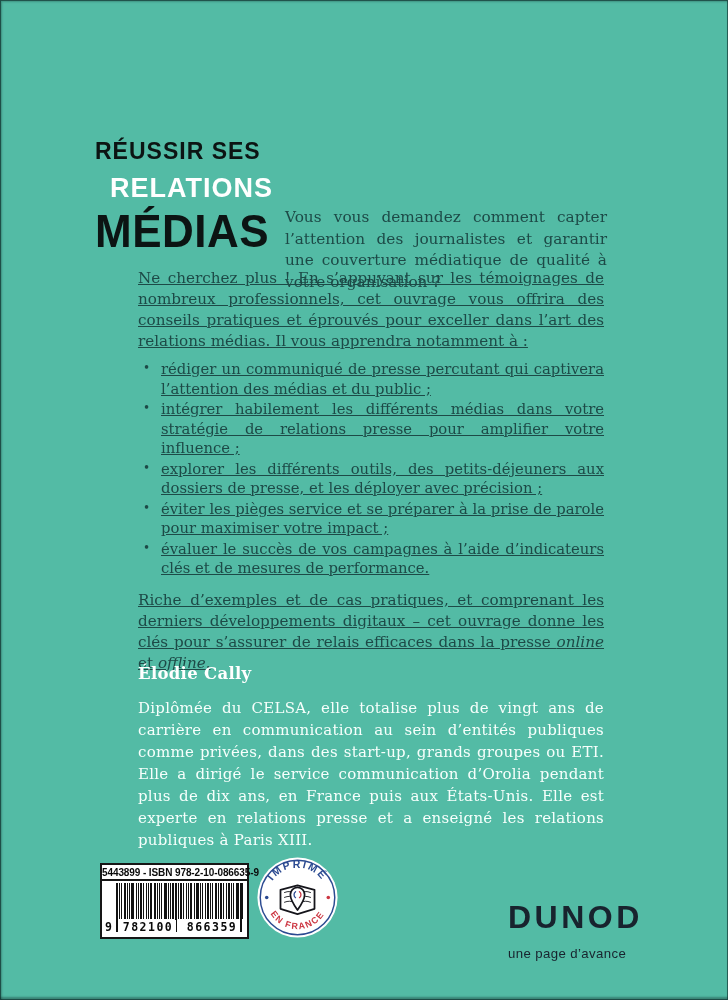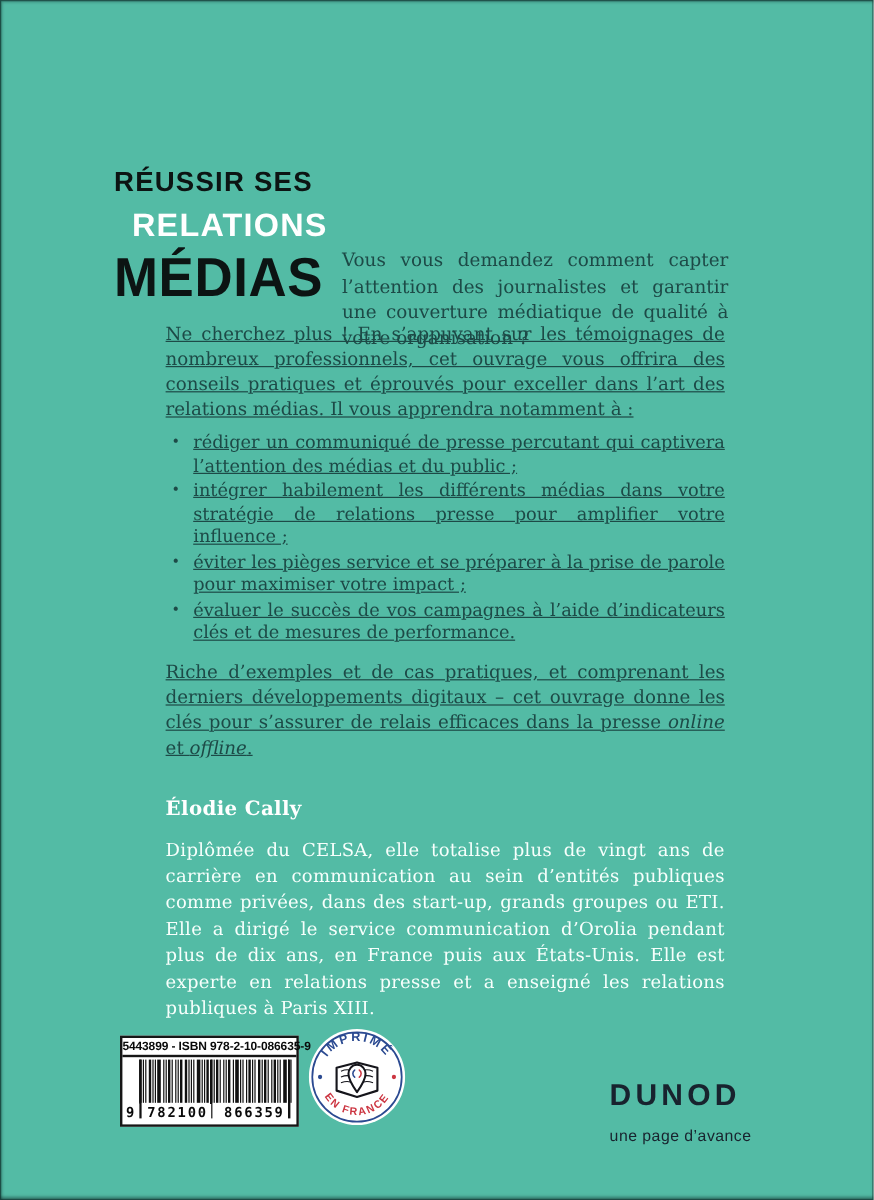--- a/index.html
+++ b/index.html
@@ -58,39 +58,40 @@
     font-family:"DejaVu Sans Mono", monospace; font-weight:bold; font-size:11.5px; color:#0a0a0a;
   }
   .bc-digits .d-lead { width:11px; text-align:left; background:#fff; }
   .bc-digits .d-group { flex:1; margin:0 4px; text-align:center; letter-spacing:1.5px; background:#fff; }
 
   
   .badge { position:absolute; left:257px; top:857px; width:81px; height:81px; }
 
   
   .publisher { position:absolute; left:508px; top:901px; color:#18232e; font-family:"Liberation Sans", sans-serif; }
-  .pub-name { font-size:25px; font-weight:800; letter-spacing:3.5px; line-height:1; white-space:nowrap; }
+  .pub-name { font-size:32px; font-weight:800; letter-spacing:3.5px; line-height:1; white-space:nowrap; }
   .pub-tagline { font-size:13.2px; letter-spacing:.4px; margin-top:13px; white-space:nowrap; }
 </style>
 </head>
 <body>
 
 <div class="page">
 
   <div class="title-line t1">RÉUSSIR SES</div>
   <div class="title-line t2">RELATIONS</div>
   <div class="title-line t3">MÉDIAS</div>
 
   <p class="intro">Vous vous demandez comment capter l’attention des journalistes et garantir une couverture médiatique de qualité à votre organisation ?</p>
 
   <div class="body-col">
     <p class="lead">Ne cherchez plus ! En s’appuyant sur les témoignages de nombreux professionnels, cet ouvrage vous offrira des conseils pratiques et éprouvés pour exceller dans l’art des relations médias. Il vous apprendra notamment à :</p>
     <ul class="points">
       <li>rédiger un communiqué de presse percutant qui captivera l’attention des médias et du public ;</li>
       <li>intégrer habilement les différents médias dans votre stratégie de relations presse pour amplifier votre influence ;</li>
+      <li>explorer les différents outils, des petits-déjeuners aux dossiers de presse, et les déployer avec précision ;</li>
       <li>éviter les pièges service et se préparer à la prise de parole pour maximiser votre impact ;</li>
       <li>évaluer le succès de vos campagnes à l’aide d’indicateurs clés et de mesures de performance.</li>
     </ul>
     <p class="closing"><span>Riche d’exemples et de cas pratiques, et comprenant les derniers développements digitaux – cet ouvrage donne les clés pour s’assurer de relais efficaces dans la presse </span><em>online</em><span> et </span><em>offline</em><span>.</span></p>
   </div>
 
   <div class="author">
     <div class="author-name">Élodie Cally</div>
     <p class="author-bio">Diplômée du CELSA, elle totalise plus de vingt ans de carrière en communication au sein d’entités publiques comme privées, dans des start-up, grands groupes ou ETI. Elle a dirigé le service communication d’Orolia pendant plus de dix ans, en France puis aux États-Unis. Elle est experte en relations presse et a enseigné les relations publiques à Paris XIII.</p>
   </div>

